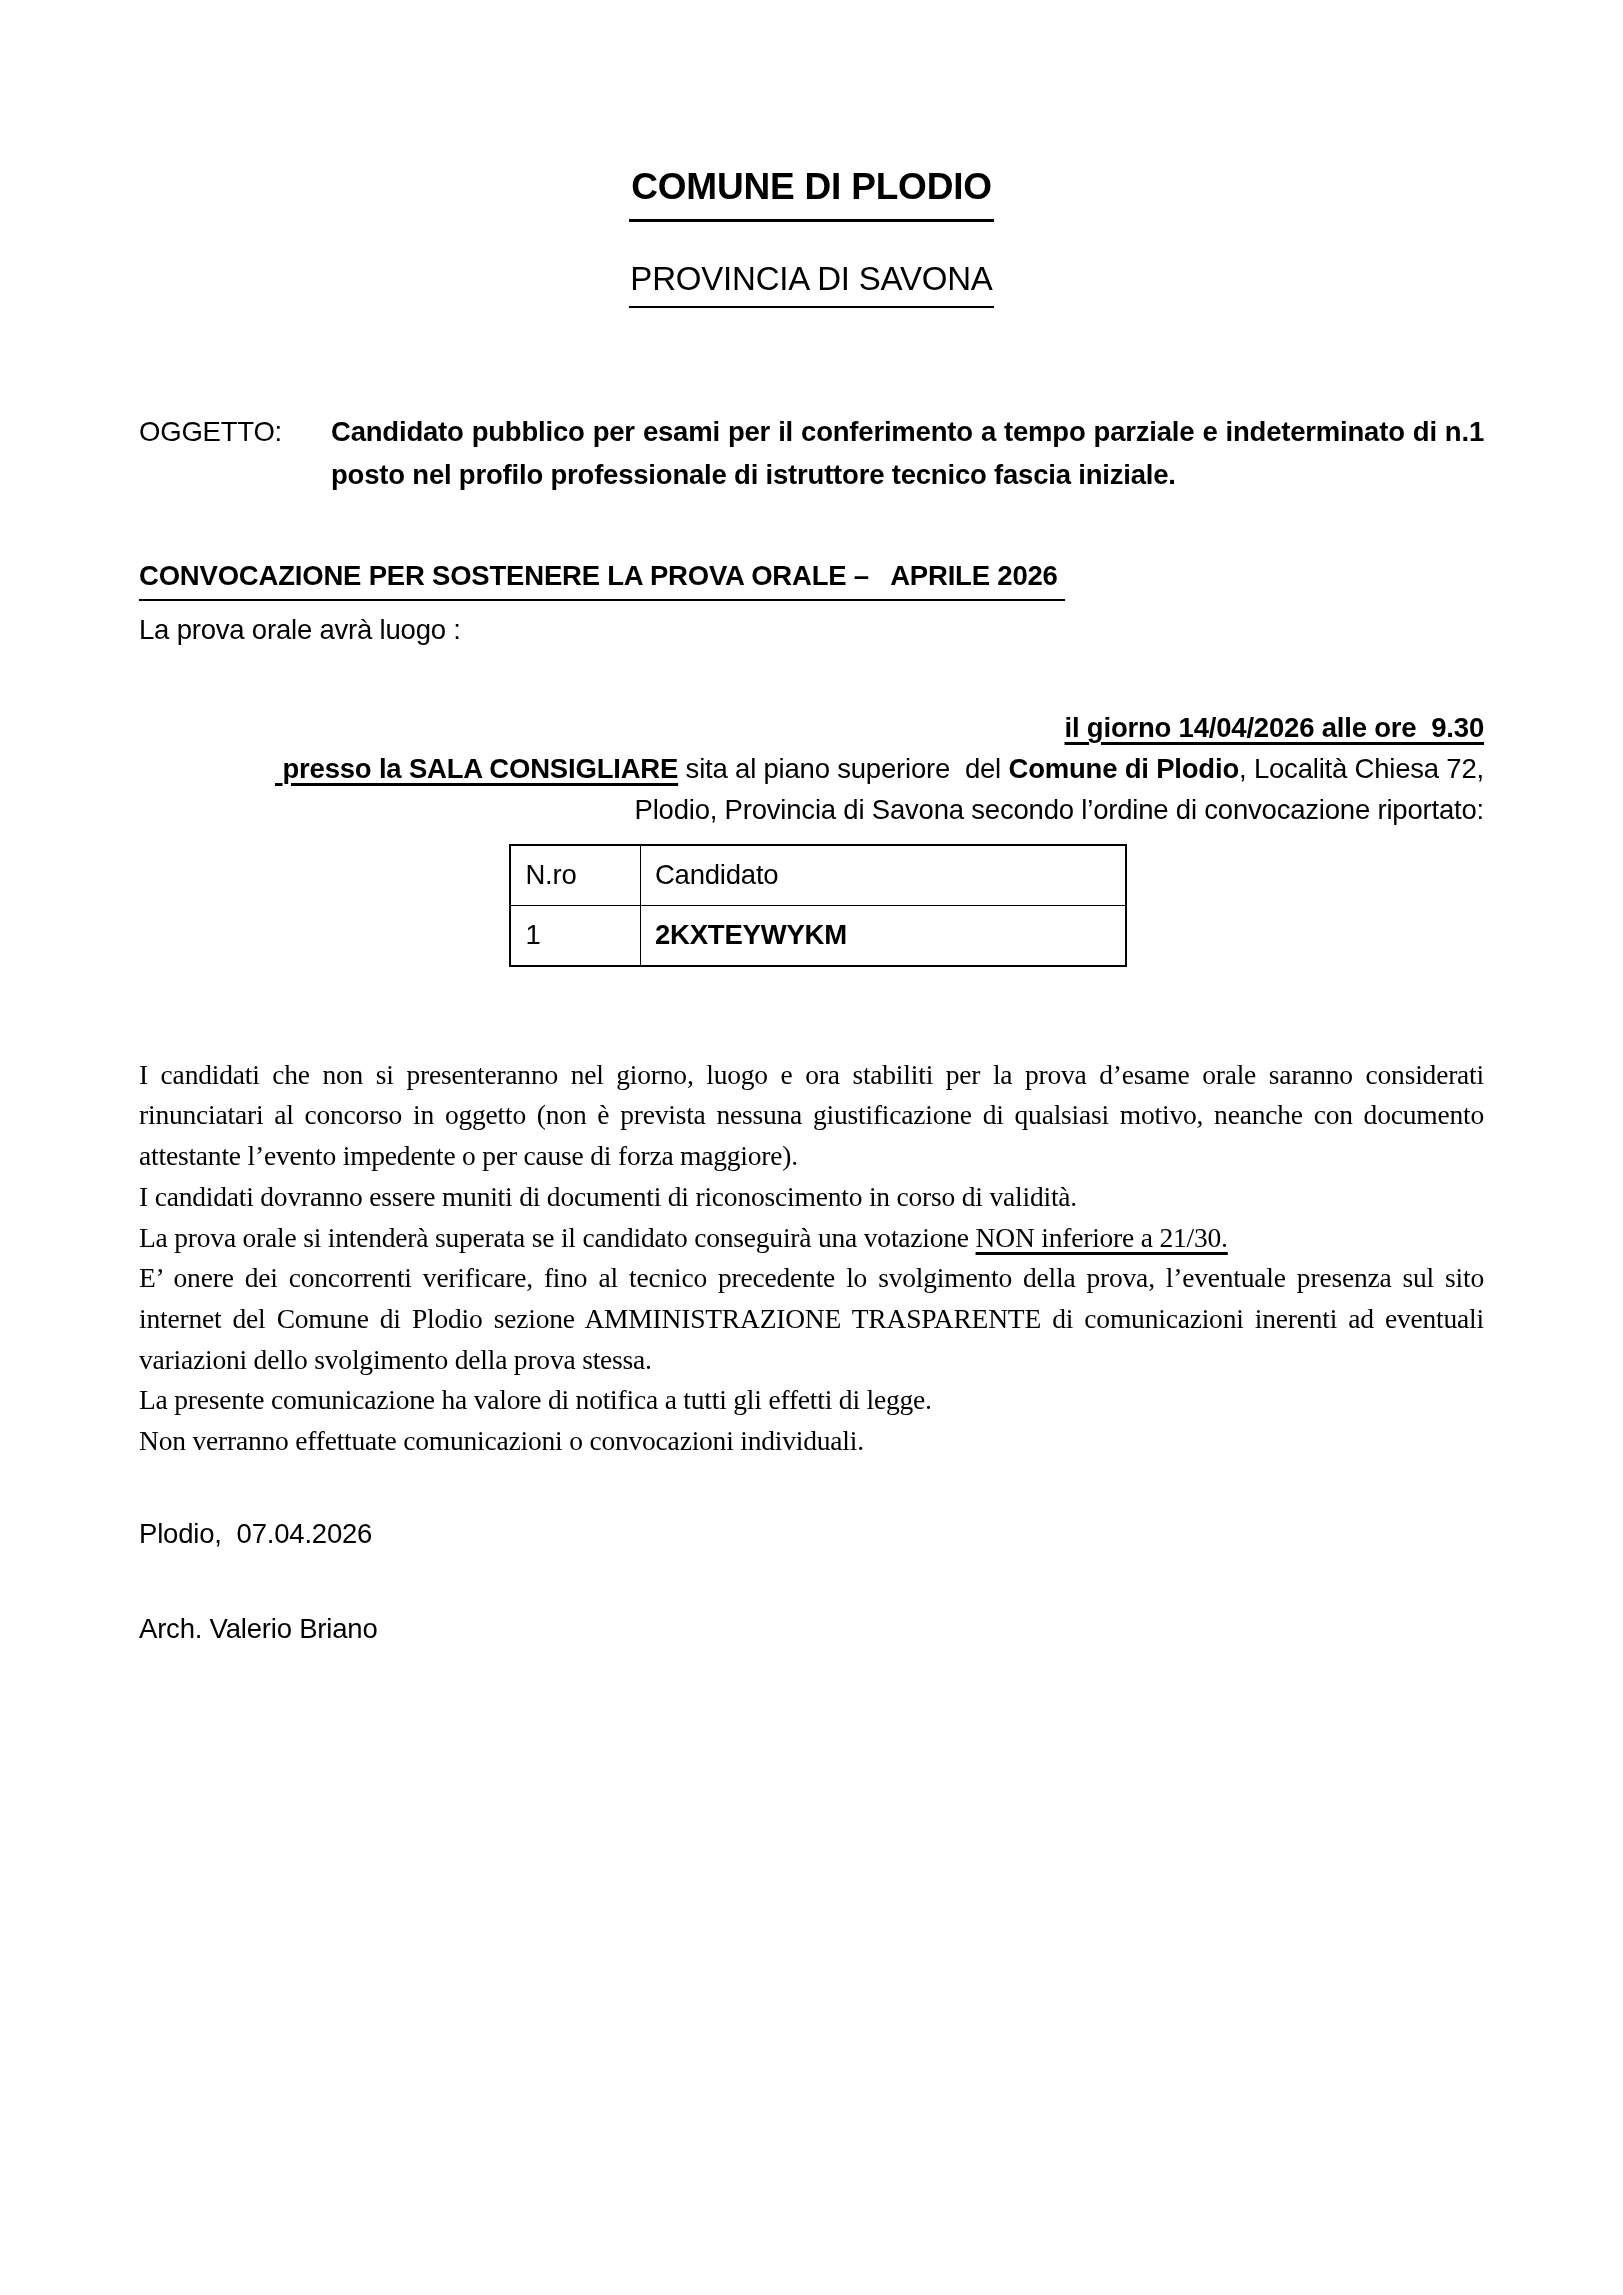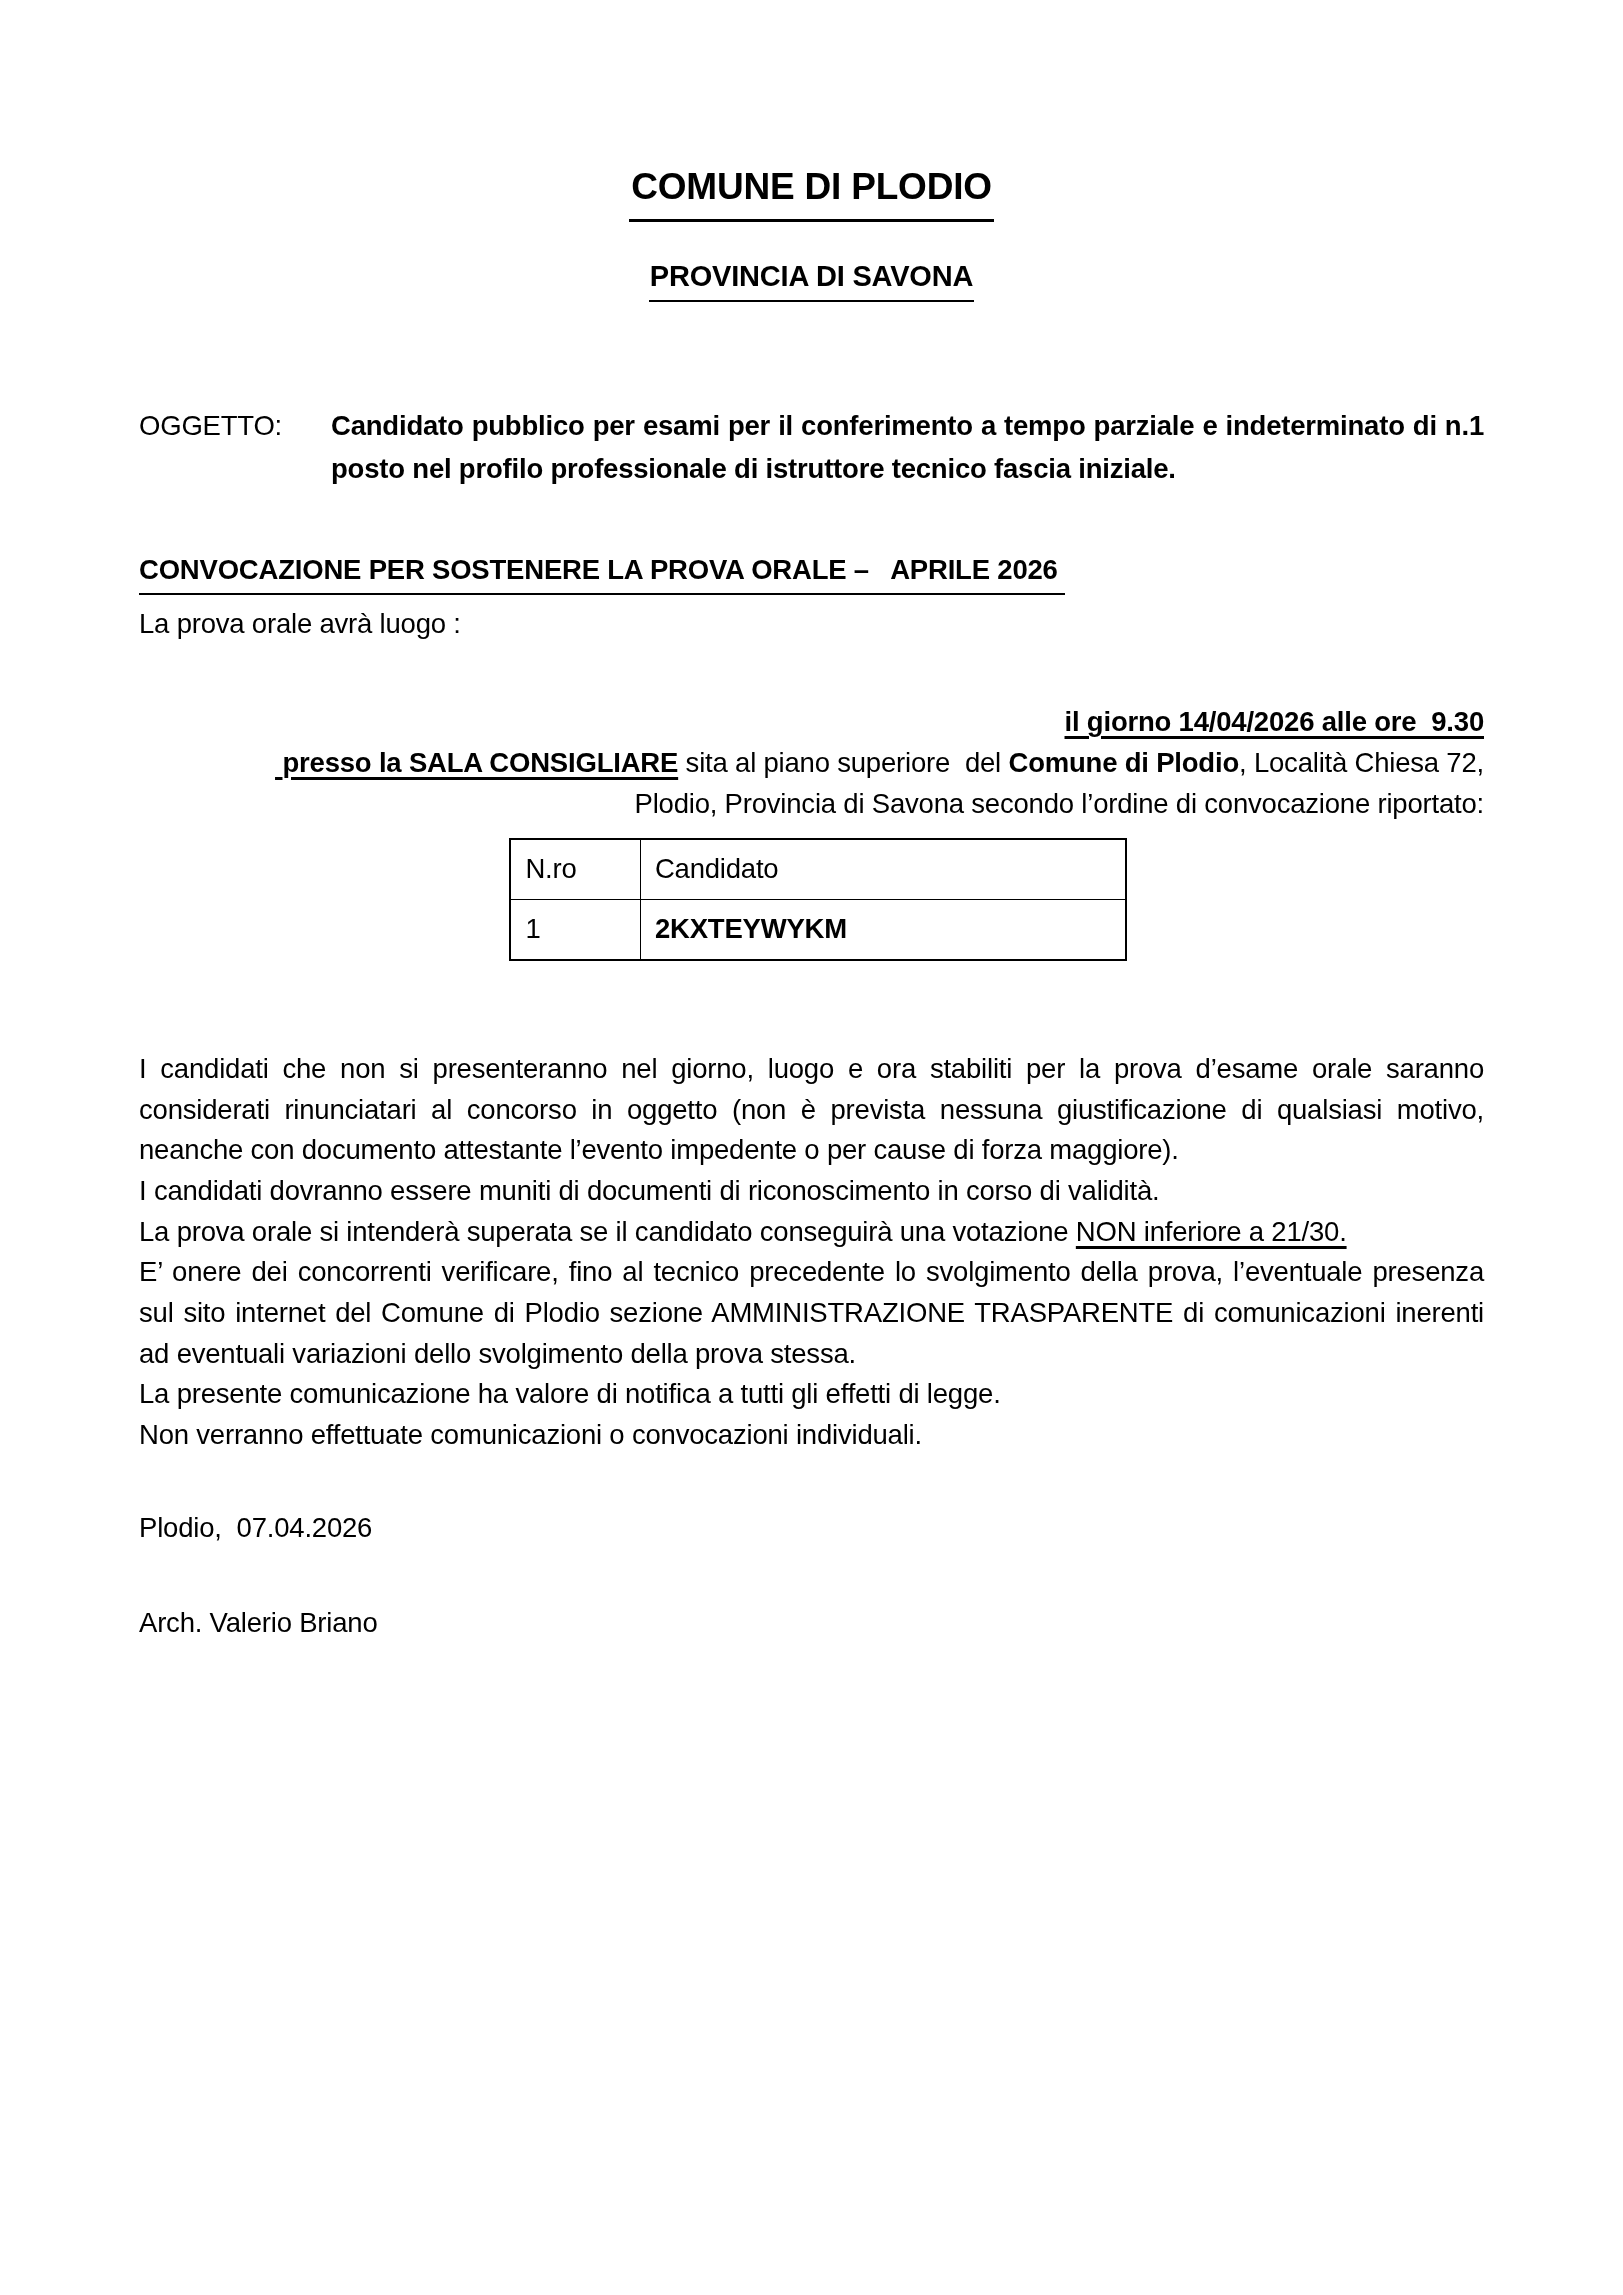--- a/index.html
+++ b/index.html
@@ -19,22 +19,22 @@
   .title {
     display: inline-block;
     font-weight: bold;
     font-size: 37px;
     border-bottom: 3.3px solid #000;
     padding: 0 2.6px 3.9px 2.6px;
   }
   .subtitle-wrap { text-align: center; margin-bottom: 103px; }
   .subtitle {
     display: inline-block;
-    font-weight: bold;
-    font-size: 29px;
+    font-weight: normal;
+    font-size: 33px;
     border-bottom: 2.6px solid #000;
     padding: 0 1.3px 2.6px 1.3px;
   }
 
   .oggetto-row { display: flex; margin-bottom: 60px; line-height: 1.55; }
   .oggetto-label { width: 192px; flex: none; }
   .oggetto-text { flex: 1; font-weight: bold; text-align: justify; }
 
   .conv-heading-wrap { margin-bottom: 9.2px; }
   .conv-heading {
@@ -63,21 +63,21 @@
     border: 1.3px solid #000;
     vertical-align: top;
     padding: 9.2px 14.4px;
   }
   .conv-table td.col-n { width: 130px; }
   .conv-table td.col-c { width: 486px; }
   .conv-table tr.hdr td { height: 58px; }
   .conv-table tr.data td { height: 60px; }
   .conv-table tr.data td.col-c { font-weight: bold; }
 
-  .body-text p { text-align: justify; }
+  .body-text p { text-align: justify; font-family: Liberation Serif, serif; }
   .underline-tail {
     text-decoration: underline;
     text-decoration-thickness: 2.6px;
     text-underline-offset: 4.6px;
   }
 
   .place-date { margin-top: 52px; white-space: pre-wrap; }
   .sig-role { text-align: right; margin-top: 18.3px; }
   .sig-name { text-align: left; margin-top: 55px; }
 </style>

